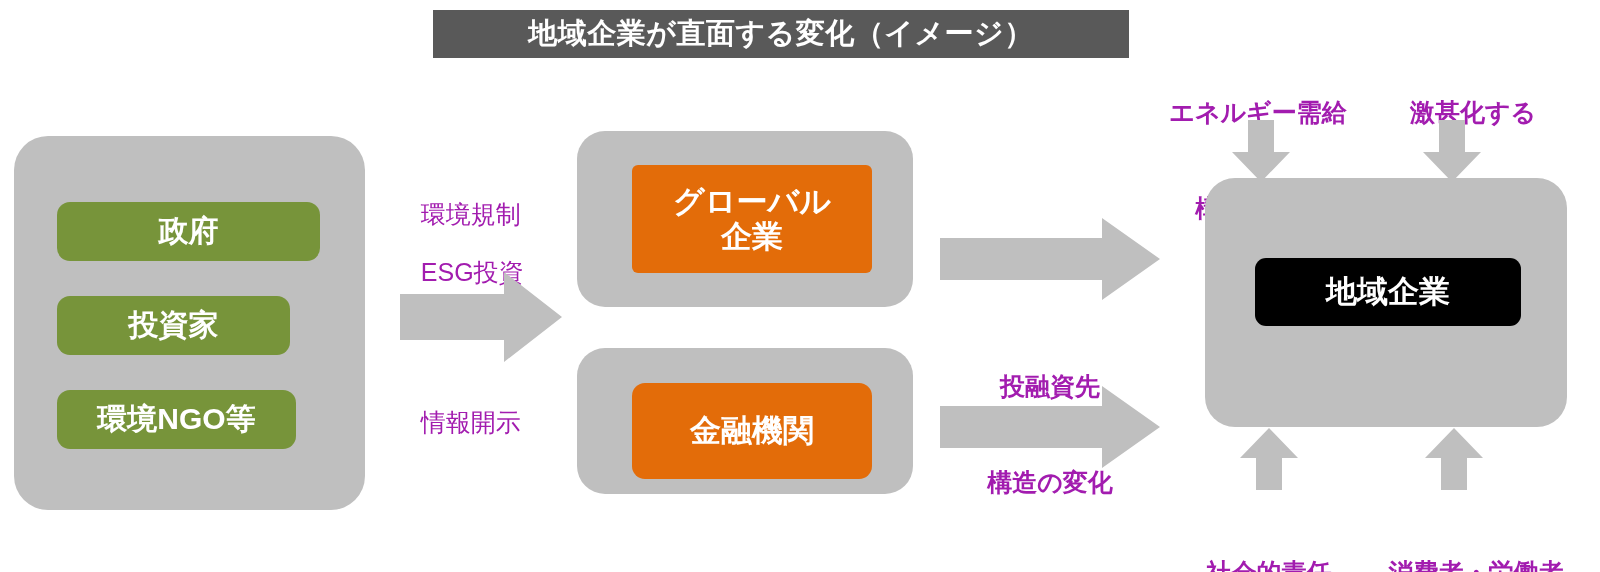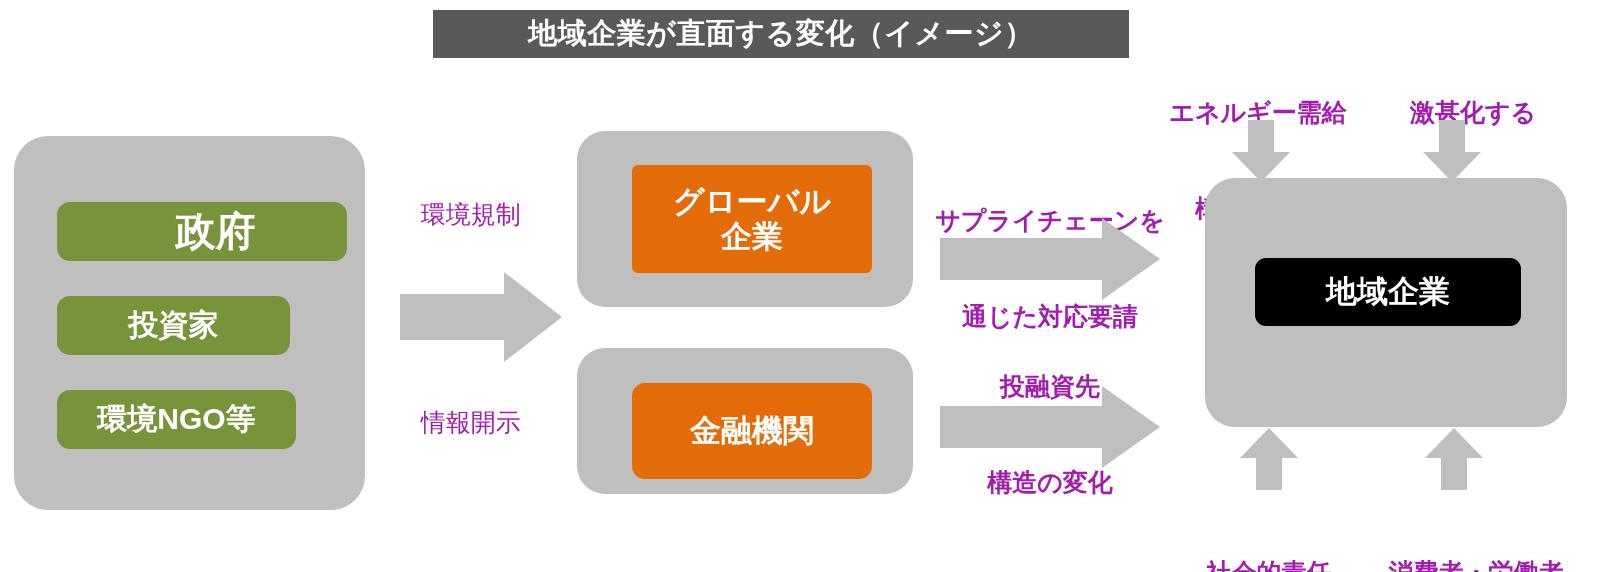--- a/index.html
+++ b/index.html
@@ -76,32 +76,35 @@
 <body>
 
 <div id="canvas">
 
   <div class="title-bar">
     <span class="title-text">地域企業が直面する変化（イメージ）</span>
   </div>
 
   <div class="panel" style="left:14px; top:136px; width:351px; height:374px;">
   </div>
-  <div class="chip green" style="left:57px; top:202px; width:263px; height:59px; font-size:40px;padding-left:27px;">
+  <div class="chip green" style="left:57px; top:202px; width:263px; height:59px; font-size:30px;">
     <span>政府</span>
   </div>
   <div class="chip green" style="left:57px; top:296px; width:233px; height:59px; font-size:30px;">
     <span>投資家</span>
   </div>
   <div class="chip green" style="left:57px; top:390px; width:239px; height:59px; font-size:30px;align-items:center;">
     <span>環境NGO等</span>
   </div>
 
   <div class="label reg" style="left:393px; top:166px;">
     <span>環境規制</span>
+  </div>
+  <div class="label reg" style="left:393px; top:224px;">
+    <span>ESG投資</span>
   </div>
 
   <svg class="arrow-svg" style="left:400px; top:272px;" width="162" height="90" viewBox="0 0 162 90">
     <polygon points="0,22 104,22 104,0 162,45 104,90 104,68 0,68" fill="#bfbfbf"></polygon>
   </svg>
 
   <div class="label reg" style="left:393px; top:374px;">
     <span>情報開示</span>
   </div>
 
@@ -111,24 +114,20 @@
     <span>グローバル</span>
     <span>企業</span>
   </div>
 
   <div class="panel" style="left:577px; top:348px; width:336px; height:146px; border-radius:28px;">
   </div>
   <div class="chip orange" style="left:632px; top:383px; width:240px; height:96px; font-size:31px;">
     <span>金融機関</span>
   </div>
 
-  <div class="label bold ctr" style="left:930px; top:140px; width:240px;">
-    <div>サプライチェーンを</div>
-    <div>通じた対応要請</div>
-  </div>
   <svg class="arrow-svg" style="left:940px; top:218px;" width="220" height="82" viewBox="0 0 220 82">
     <polygon points="0,20 162,20 162,0 220,41 162,82 162,62 0,62" fill="#bfbfbf"></polygon>
   </svg>
 
   <div class="label bold ctr" style="left:930px; top:306px; width:240px;">
     <div>投融資先</div>
     <div>構造の変化</div>
   </div>
   <svg class="arrow-svg" style="left:940px; top:386px;" width="220" height="82" viewBox="0 0 220 82">
     <polygon points="0,20 162,20 162,0 220,41 162,82 162,62 0,62" fill="#bfbfbf"></polygon>

